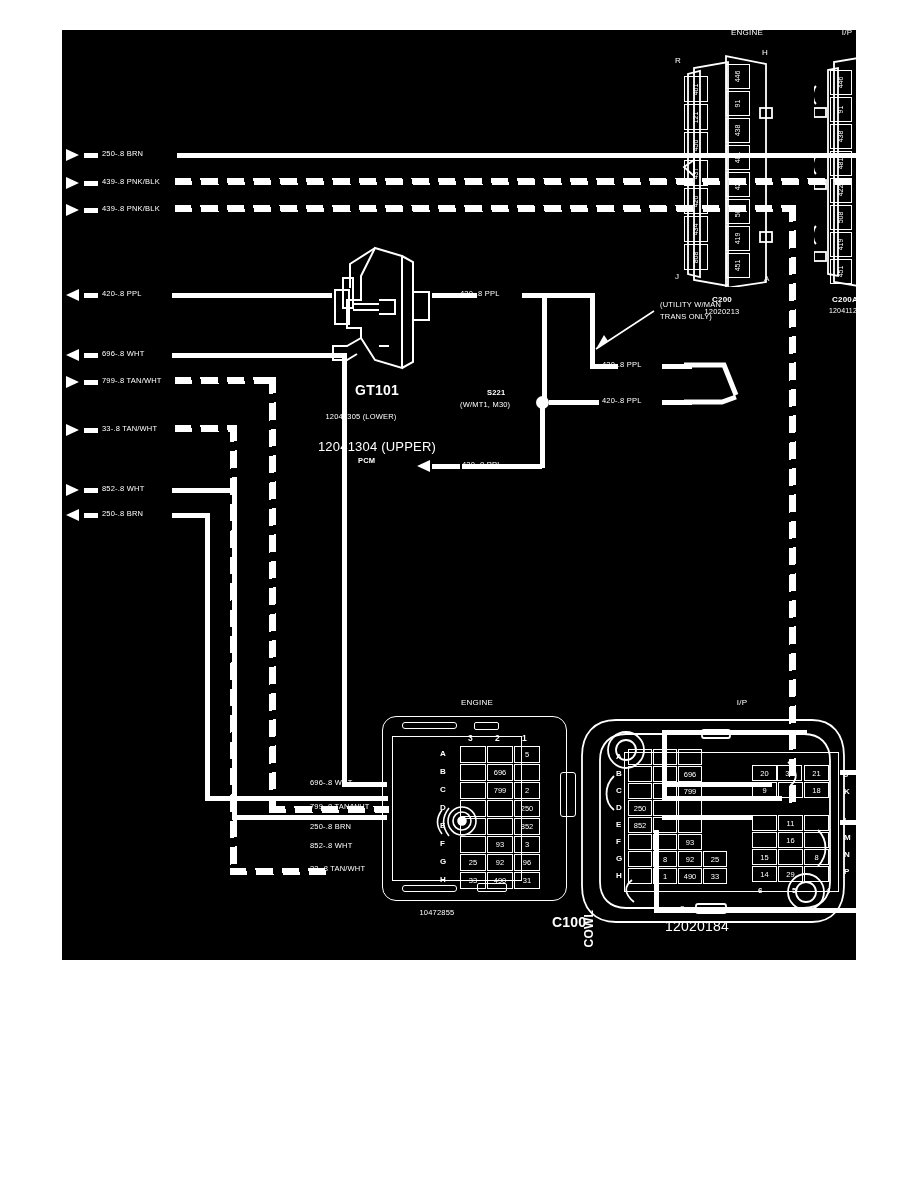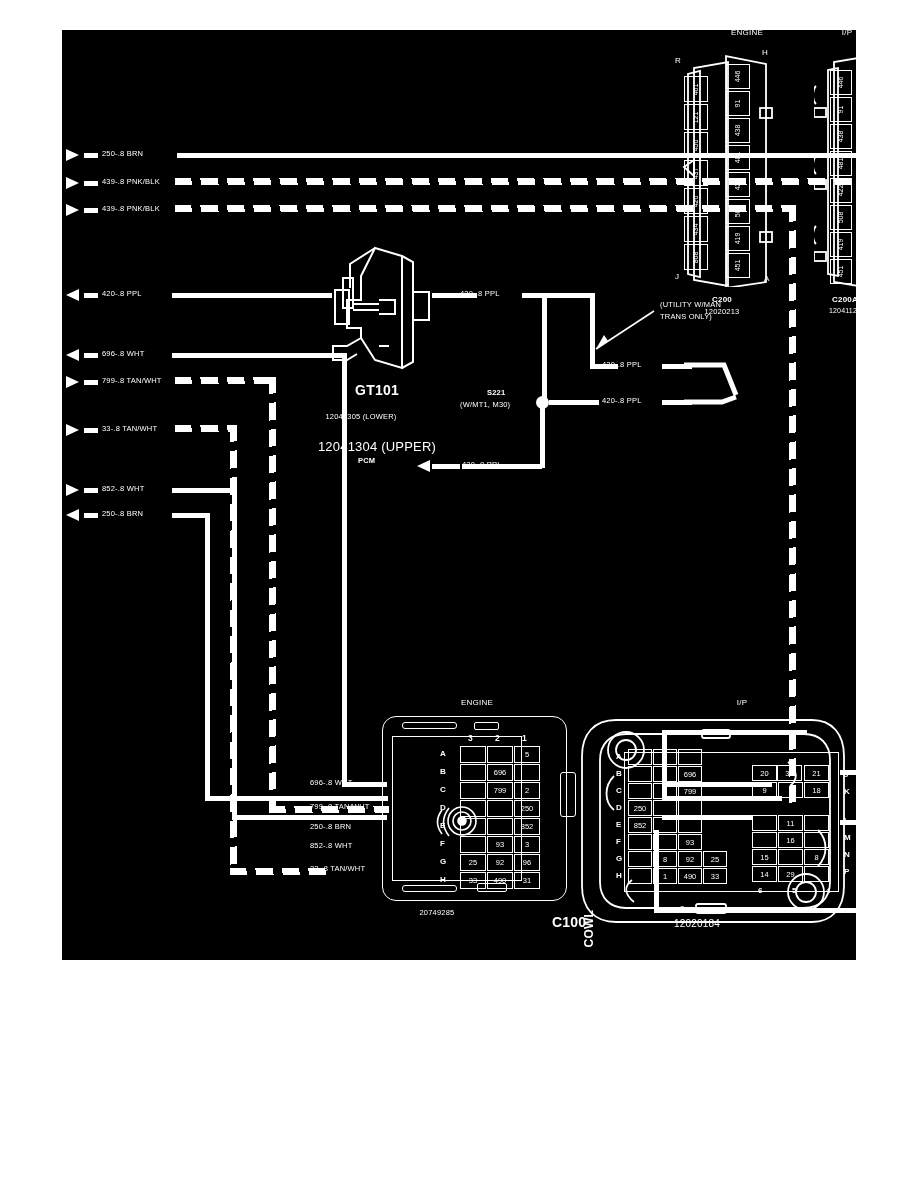--- a/index.html
+++ b/index.html
@@ -312,21 +312,21 @@
         <div class="cell" style="left: 398px; top: 806px; width: 26px; height: 17px; font-size: 7.5px;"></div>
         <div class="cell" style="left: 425px; top: 806px; width: 26px; height: 17px; font-size: 7.5px;">93</div>
         <div class="cell" style="left: 452px; top: 806px; width: 26px; height: 17px; font-size: 7.5px;">3</div>
         <div class="cell" style="left: 398px; top: 824px; width: 26px; height: 17px; font-size: 7.5px;">25</div>
         <div class="cell" style="left: 425px; top: 824px; width: 26px; height: 17px; font-size: 7.5px;">92</div>
         <div class="cell" style="left: 452px; top: 824px; width: 26px; height: 17px; font-size: 7.5px;">96</div>
         <div class="cell" style="left: 398px; top: 842px; width: 26px; height: 17px; font-size: 7.5px;">33</div>
         <div class="cell" style="left: 425px; top: 842px; width: 26px; height: 17px; font-size: 7.5px;">490</div>
         <div class="cell" style="left: 452px; top: 842px; width: 26px; height: 17px; font-size: 7.5px;">31</div>
       </div>
-    <div class="lbl ctr" style="left:320px;top:878px;width:110px;font-size:7.5px;">20749285</div>
+    <div class="lbl ctr" style="left:320px;top:878px;width:110px;font-size:7.5px;">10472855</div>
     <div class="lbl b" style="left:490px;top:884px;font-size:14px;">C100</div>
 
     <div class="lbl" style="left:248px;top:748px;">696-.8 WHT</div>
     <div class="lbl" style="left:248px;top:772px;">799-.8 TAN/WHT</div>
     <div class="lbl" style="left:248px;top:792px;">250-.8 BRN</div>
     <div class="lbl" style="left:248px;top:811px;">852-.8 WHT</div>
     <div class="lbl" style="left:248px;top:834px;">33-.8 TAN/WHT</div>
 
     <div class="lbl" style="left:650px;top:668px;width:60px;text-align:center;font-size:8px;">I/P</div>
     <svg style="position:absolute;left:512px;top:660px;" width="282" height="260">
@@ -413,21 +413,21 @@
         <div class="cell" style="left: 690px; top: 836px; width: 25px; height: 16px; font-size: 7.5px;">14</div>
         <div class="cell" style="left: 716px; top: 836px; width: 25px; height: 16px; font-size: 7.5px;">29</div>
         <div class="cell" style="left: 742px; top: 836px; width: 25px; height: 16px; font-size: 7.5px;"></div>
       </div>
     <div class="lbl" style="left:618px;top:874px;font-size:8px;">2</div>
     <div id="ip-bottom-right-labels">
         <div class="lbl b" style="left: 696px; top: 856px; font-size: 8px;">6</div>
         <div class="lbl b" style="left: 730px; top: 856px; font-size: 8px;">5</div>
         <div class="lbl b" style="left: 764px; top: 856px; font-size: 8px;">4</div>
       </div>
-    <div class="lbl ctr" style="left:570px;top:888px;width:130px;font-size:10px;">12020184</div>
+    <div class="lbl ctr" style="left:570px;top:888px;width:130px;font-size:14px;">12020184</div>
     <div class="lbl b vert" style="left:520px;top:880px;font-size:12px;">COWL</div>
 
     <div class="wire h" style="left:600px;top:752px;width:110px;"></div>
     <div class="wire h" style="left:600px;top:766px;width:120px;"></div>
     <div class="wire v" style="left:600px;top:700px;height:66px;"></div>
     <div class="wire h" style="left:600px;top:700px;width:145px;"></div>
     <div class="wire h" style="left:600px;top:785px;width:90px;"></div>
     <div class="wire h" style="left:778px;top:740px;width:18px;"></div>
     <div class="wire h" style="left:778px;top:790px;width:18px;"></div>
     <div class="wire h" style="left:592px;top:878px;width:205px;"></div>

